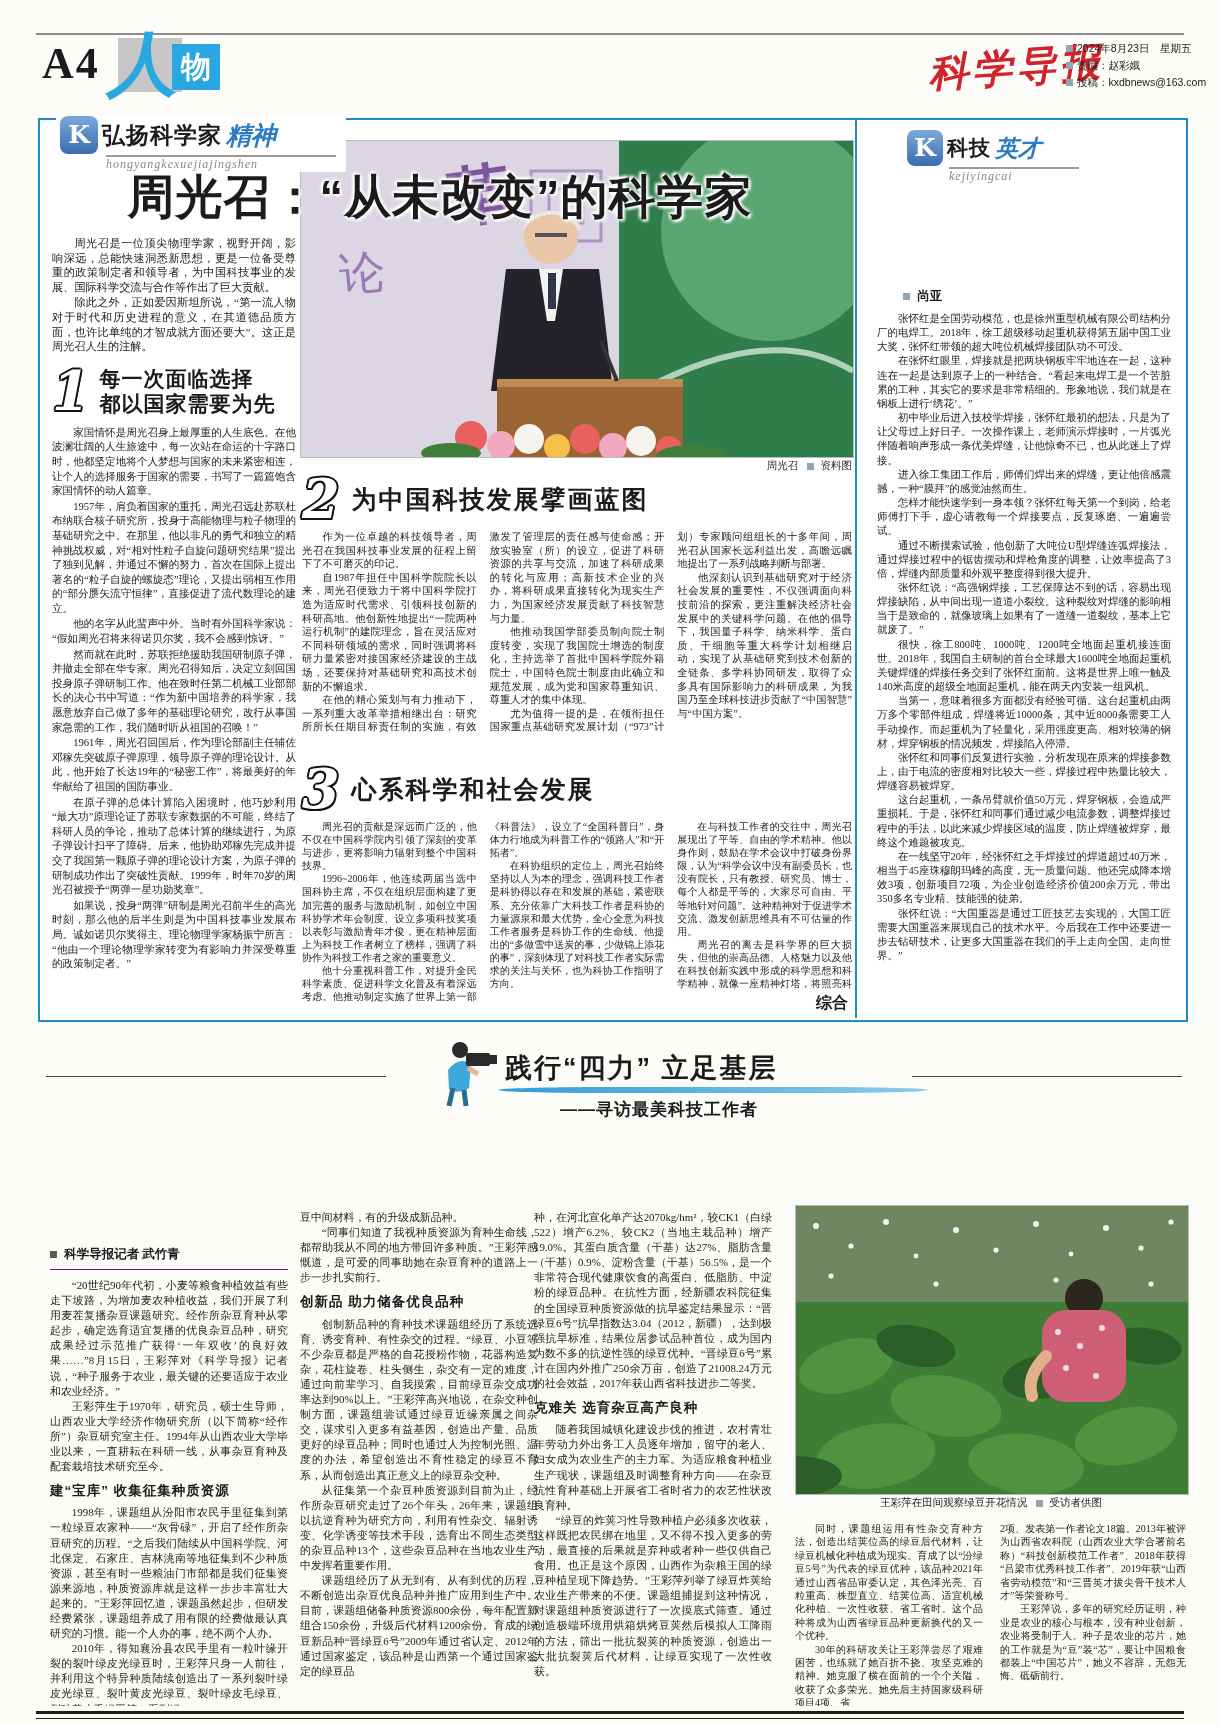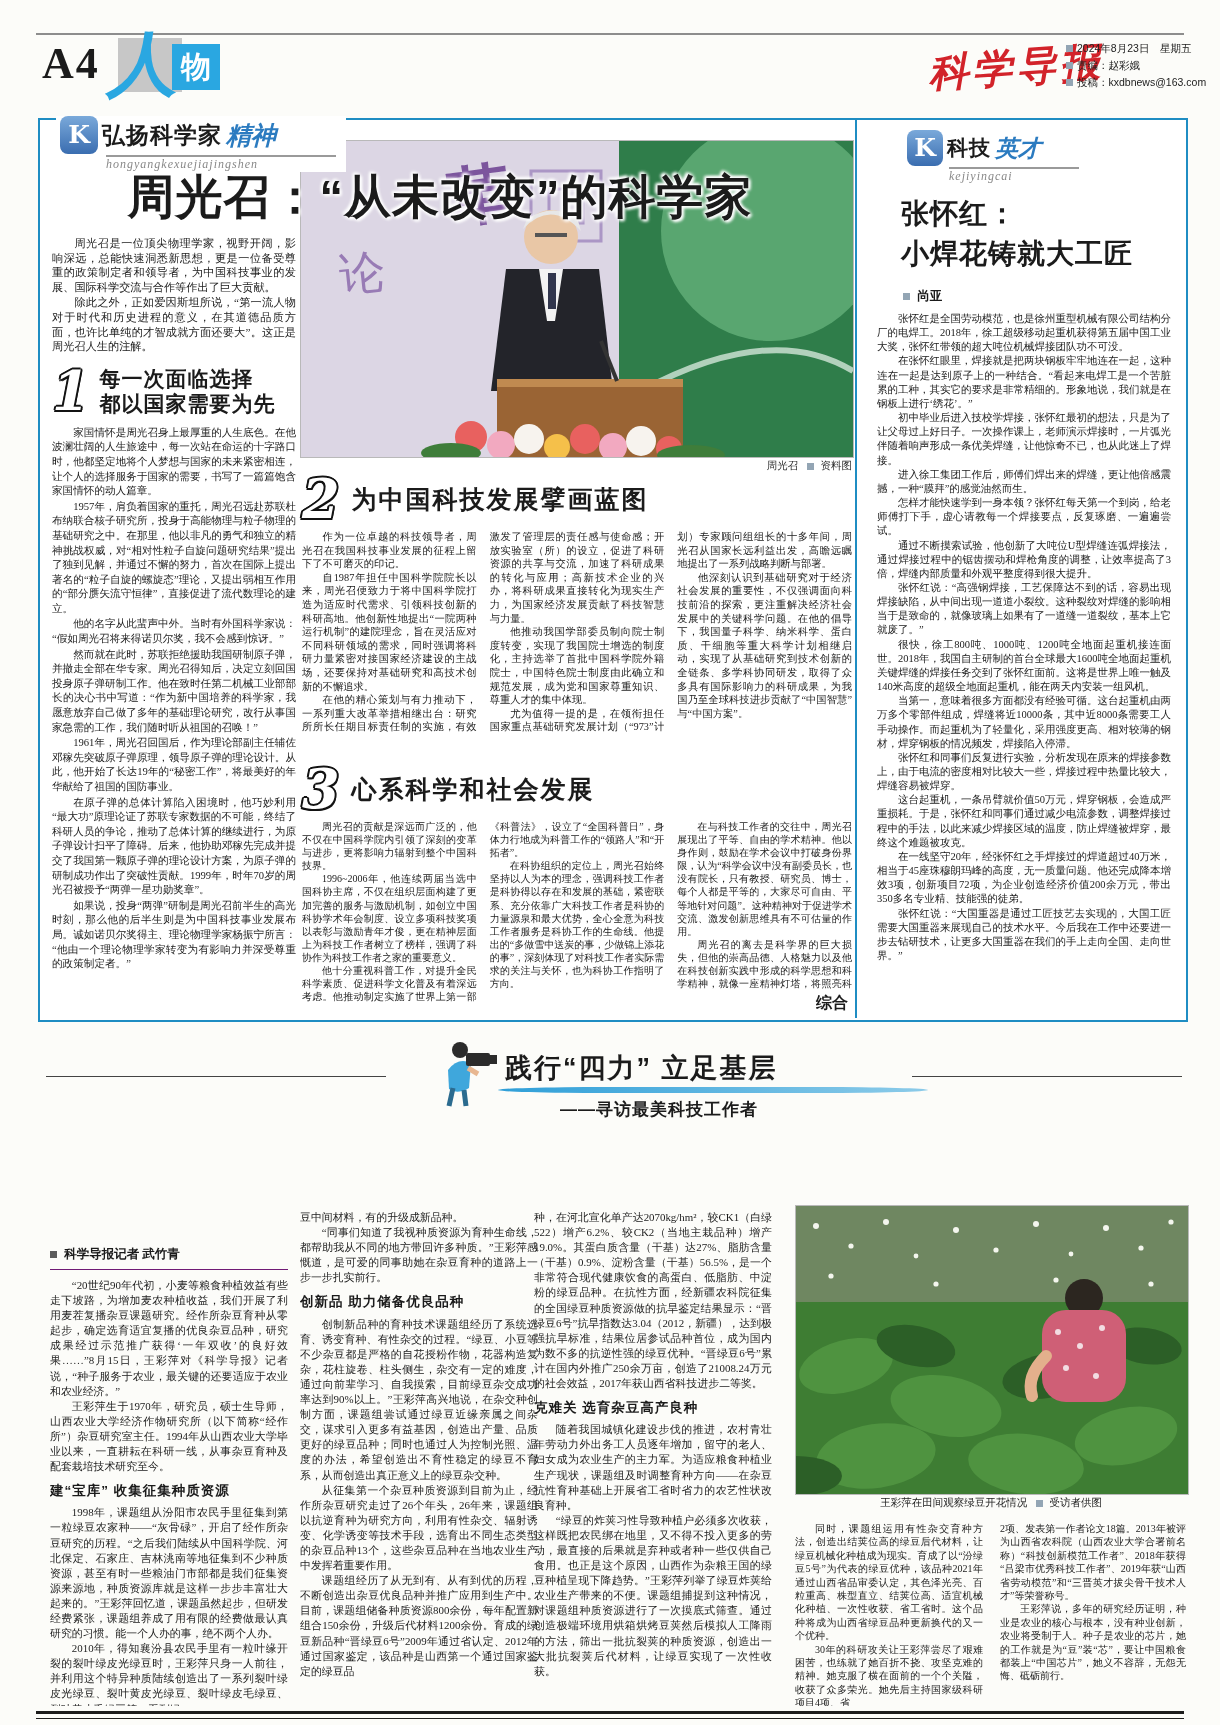--- a/index.html
+++ b/index.html
@@ -192,24 +192,20 @@
   </div>
 
   <div class="abs rbadge badge">
     <span class="kbox" style="width:36px;height:36px;line-height:36px;">K</span>
     <span class="btitle" style="font-size:21px;">科技</span>
     <span class="bscript" style="font-size:23px;">英才</span>
     <div class="bunder" style="margin-left:42px;width:130px;"></div>
     <div class="bpinyin" style="margin-left:42px;">kejiyingcai</div>
   </div>
 
-  <div class="abs rhead sans">
-    <div>张怀红：</div>
-    <div>小焊花铸就大工匠</div>
-  </div>
 
   <div class="abs rbyline">
     <span class="sq"></span>
     <span>尚亚</span>
   </div>
 
   <div class="abs rbody">
     <p class="p">张怀红是全国劳动模范，也是徐州重型机械有限公司结构分厂的电焊工。2018年，徐工超级移动起重机获得第五届中国工业大奖，张怀红带领的超大吨位机械焊接团队功不可没。</p>
     <p class="p">在张怀红眼里，焊接就是把两块钢板牢牢地连在一起，这种连在一起是达到原子上的一种结合。“看起来电焊工是一个苦脏累的工种，其实它的要求是非常精细的。形象地说，我们就是在钢板上进行‘绣花’。”</p>
     <p class="p">初中毕业后进入技校学焊接，张怀红最初的想法，只是为了让父母过上好日子。一次操作课上，老师演示焊接时，一片弧光伴随着响声形成一条优美焊缝，让他惊奇不已，也从此迷上了焊接。</p>

